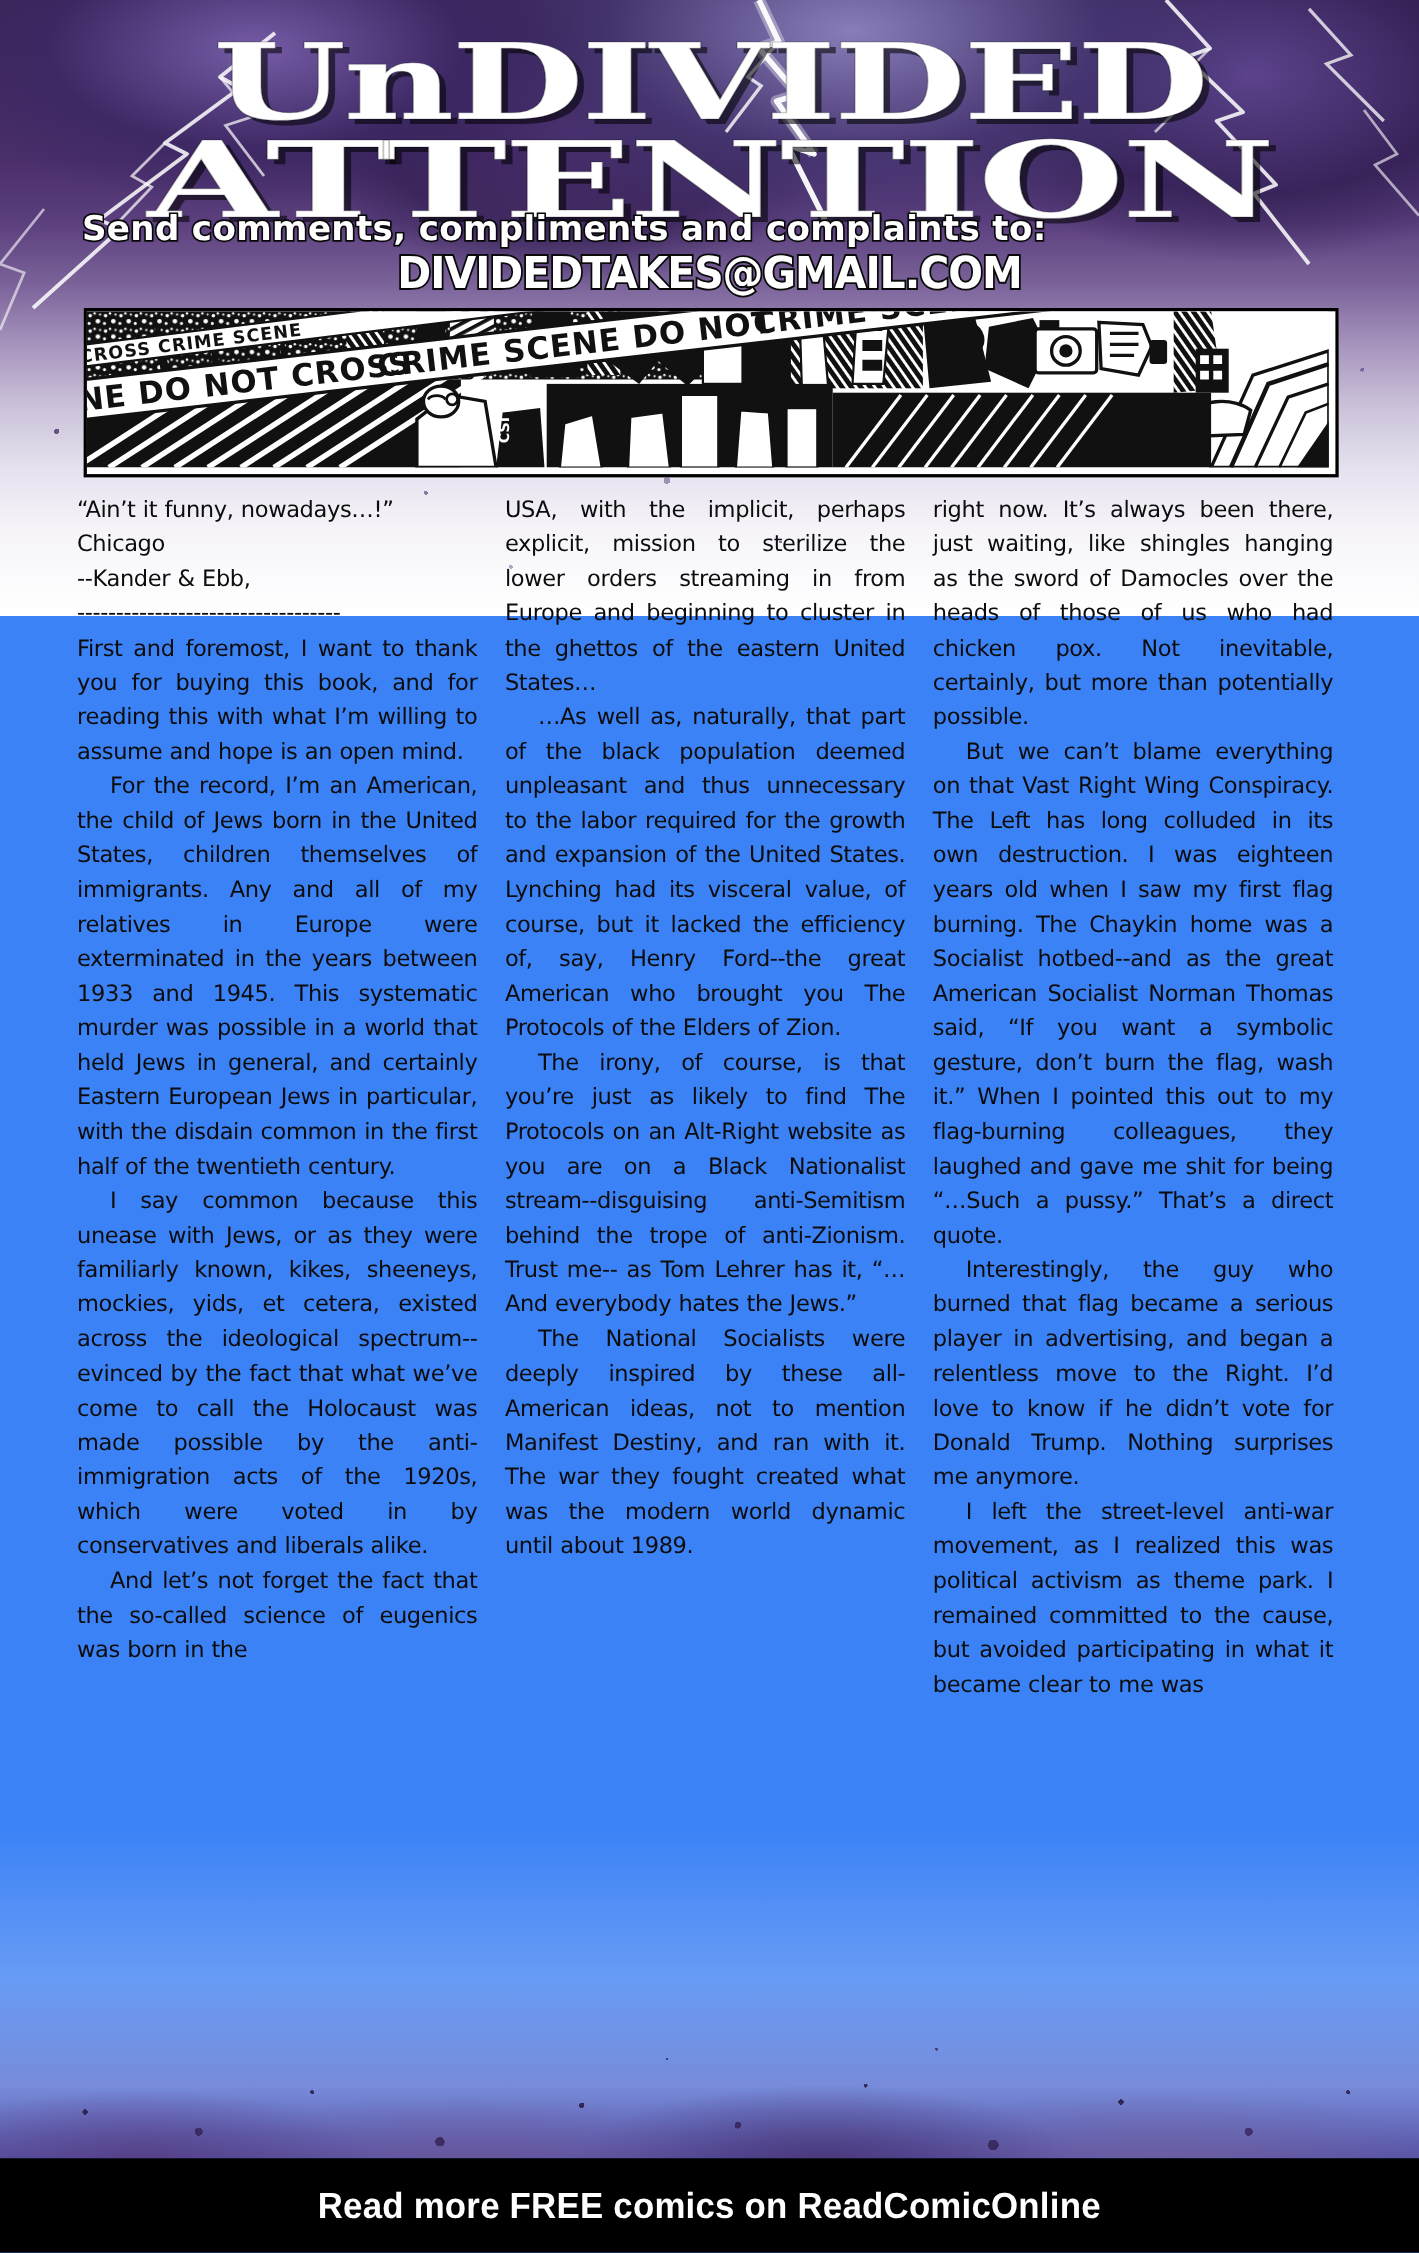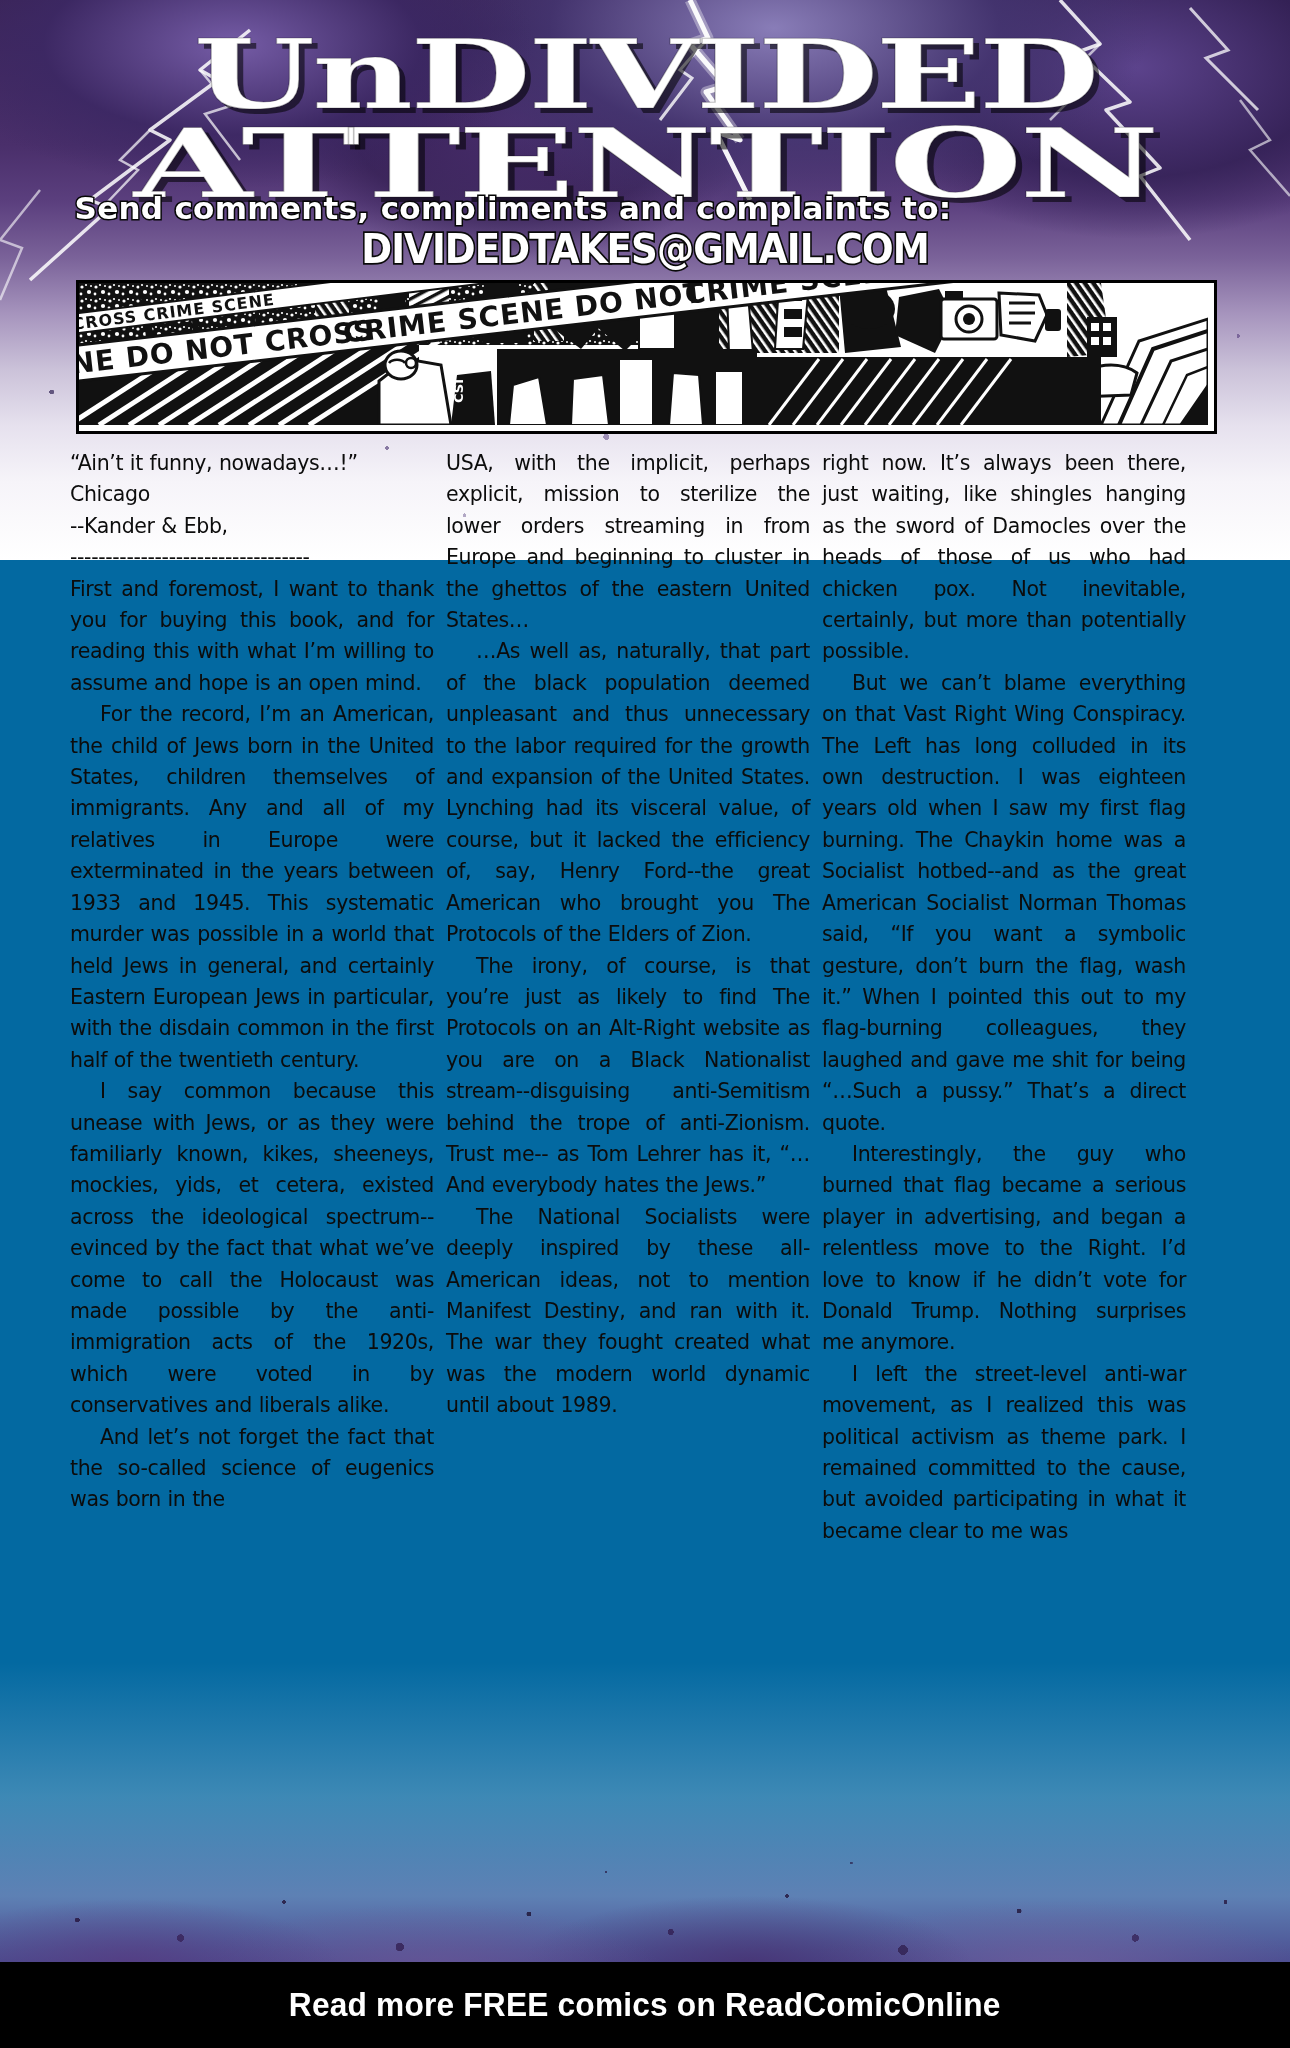--- a/index.html
+++ b/index.html
@@ -2,21 +2,21 @@
 <html><head>
 <meta charset="utf-8">
 <style>
   html,body{margin:0;padding:0;background:#111;}
   body{font-family:"Liberation Sans",sans-serif;}
 
   .page{
     position:relative;
     width:1290px;height:2048px;
     overflow:hidden;
-    background:#0369a1;
+    background:#3b82f6;
   }
 
   
   .bg-storm{
     position:absolute;left:0;top:0;width:1290px;height:560px;
     background:
       radial-gradient(ellipse 420px 200px at 18% 8%, rgba(120,95,170,.95) 0%, rgba(60,40,100,.85) 45%, rgba(40,25,70,0) 72%),
       radial-gradient(ellipse 500px 250px at 60% 5%, rgba(150,140,200,.85) 0%, rgba(70,55,115,.8) 45%, rgba(40,28,72,0) 75%),
       radial-gradient(ellipse 380px 220px at 88% 12%, rgba(95,70,145,.9) 0%, rgba(50,32,85,.8) 50%, rgba(40,25,70,0) 78%),
       radial-gradient(ellipse 300px 170px at 40% 22%, rgba(72,45,108,.9) 0%, rgba(45,26,75,.6) 55%, rgba(40,25,70,0) 80%),
@@ -116,21 +116,21 @@
   
   .strip{
     position:absolute;left:76px;top:280px;width:1135px;height:148px;
     border:3px solid #000;background:#ffffff;overflow:hidden;
   }
   .strip svg{position:absolute;left:0;top:0;}
 
   
   .cols{
     position:absolute;left:70px;top:448px;width:1150px;height:1460px;
-    display:flex;gap:12px;
+    display:flex;gap:25px;
     overflow:hidden;
   }
   .col{width:364px;flex:0 0 364px;}
   .col p{
     margin:0;
     font-family:"DejaVu Sans",sans-serif;
     font-size:20.5px;
     line-height:31.4px;
     color:#0c0c0c;
     text-align:justify;

